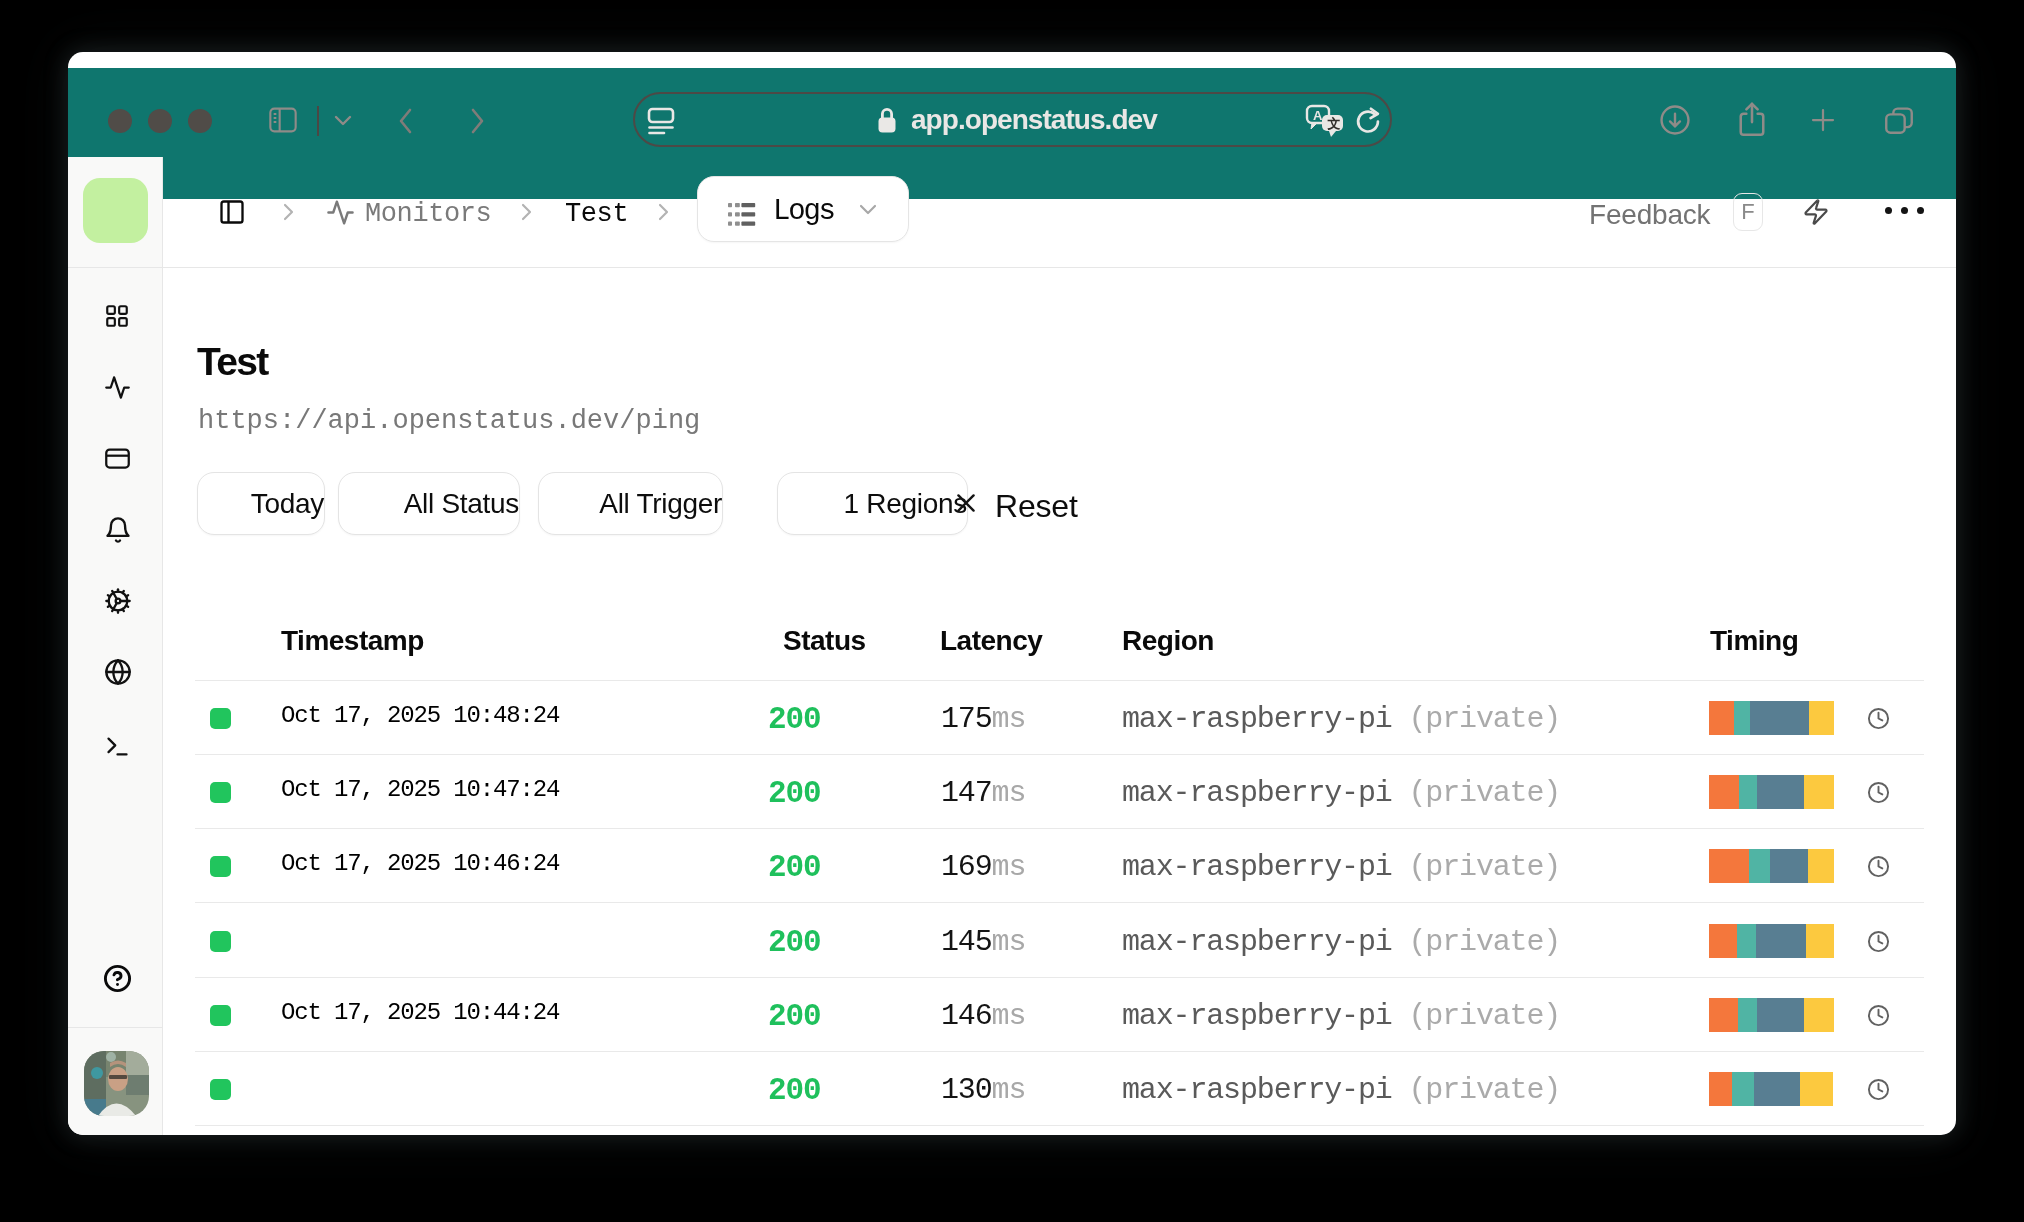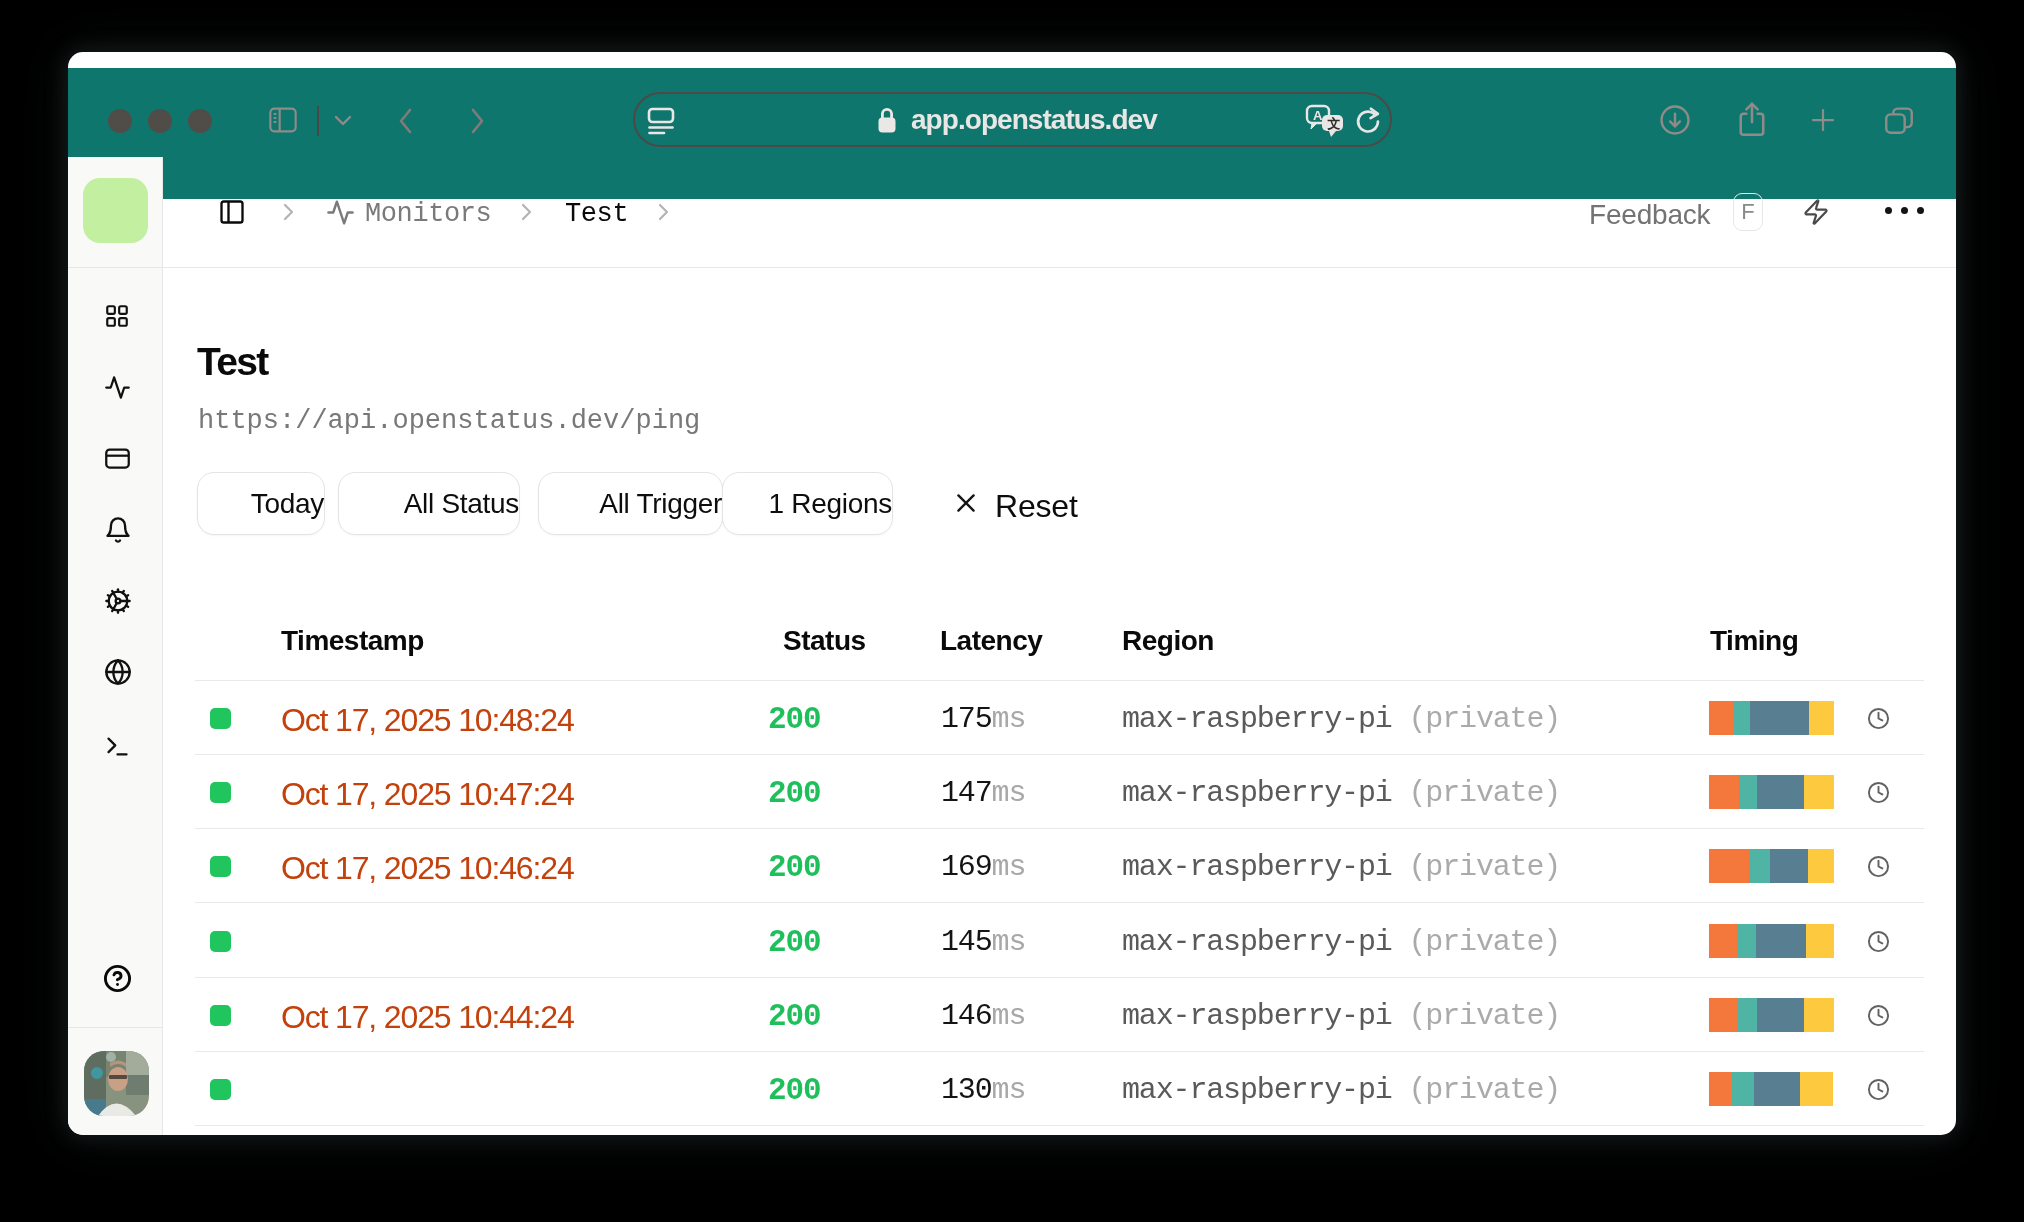--- a/index.html
+++ b/index.html
@@ -41,22 +41,22 @@
     font-size:27px; color:#787878; }
   .fbtn { position:absolute; top:420px; height:63px; border:1px solid #e4e4e4; border-radius:17px;
     background:#fff; font-size:28px; font-weight:500; color:#0d0d0d; text-align:right;
     box-shadow:0 1px 2px rgba(0,0,0,0.04); }
   .fbtn span { display:block; line-height:61px; letter-spacing:-0.3px; }
   
   .th { position:absolute; top:573px; font-size:28px; font-weight:bold; letter-spacing:-0.5px; color:#0a0a0a; }
   .row { position:absolute; left:127px; width:1729px; height:74px; border-bottom:1px solid #e9e9e9; }
   .rowsep0 { position:absolute; left:127px; top:628px; width:1729px; height:1px; background:#e9e9e9; }
   .sq { position:absolute; left:15px; top:27px; width:21px; height:21px; border-radius:5px; background:#21c55d; }
-  .ts { position:absolute; left:86px; top:21px; font-family:Liberation Sans, sans-serif;
-    font-size:32px; letter-spacing:-1.15px; color:#c2410c; }
+  .ts { position:absolute; left:86px; top:21px; font-family:Liberation Mono, monospace;
+    font-size:24px; letter-spacing:-1.15px; color:#000000; }
   .st { position:absolute; left:573px; top:21px; font-family:"Liberation Mono",monospace;
     font-size:31px; letter-spacing:-1.15px; color:#1fc05c;font-weight:bold; }
   .lat { position:absolute; left:746px; top:21px; font-family:"Liberation Mono",monospace;
     font-size:30px; letter-spacing:-1.15px; color:#141414; }
   .lat span { color:#a8a8a8; }
   .reg { position:absolute; left:927px; top:21px; font-family:"Liberation Mono",monospace;
     font-size:30px; letter-spacing:-1.15px; color:#5a5a5a; }
   .reg span { color:#aaaaaa; }
   .bar { position:absolute; left:1514px; top:20px; height:34px; display:flex; }
   .clock { position:absolute; left:1672px; top:26px; }
@@ -217,20 +217,41 @@
     <path d="M22 12h-4l-3 9L9 3l-3 9H2"></path>
   </svg>
   <div class="abs crumb-mono" style="left:297px;top:147px;color:#7a7a7a;">Monitors</div>
   <svg class="abs" style="left:451px;top:150px;" width="15" height="20" viewBox="0 0 15 20" fill="none" stroke="#b3b3b3" stroke-width="2.2" stroke-linecap="round" stroke-linejoin="round">
     <polyline points="4,3 11,10 4,17"></polyline>
   </svg>
   <div class="abs crumb-mono" style="left:497px;top:147px;color:#0a0a0a;">Test</div>
   <svg class="abs" style="left:588px;top:150px;" width="15" height="20" viewBox="0 0 15 20" fill="none" stroke="#b3b3b3" stroke-width="2.2" stroke-linecap="round" stroke-linejoin="round">
     <polyline points="4,3 11,10 4,17"></polyline>
   </svg>
+  <div class="logs-btn">
+    <svg class="abs" style="left:30px;top:26px;" width="28" height="23" viewBox="0 0 28 23">
+      <g fill="#8f8f8f">
+        <rect x="0" y="0" width="4" height="4.2" rx="0.8"></rect>
+          <rect x="7" y="0" width="4.8" height="4.2" rx="0.8"></rect>
+        <rect x="0" y="9.3" width="4" height="4.2" rx="0.8"></rect>
+          <rect x="7" y="9.3" width="4.8" height="4.2" rx="0.8"></rect>
+        <rect x="0" y="18.6" width="4" height="4.2" rx="0.8"></rect>
+          <rect x="7" y="18.6" width="4.8" height="4.2" rx="0.8"></rect>
+      </g>
+      <g fill="#606060">
+        <rect x="13.4" y="0" width="13.8" height="4.2" rx="0.8"></rect>
+        <rect x="13.4" y="9.3" width="13.8" height="4.2" rx="0.8"></rect>
+        <rect x="13.4" y="18.6" width="13.8" height="4.2" rx="0.8"></rect>
+      </g>
+    </svg>
+    <div class="abs" style="left:75px;top:18px;color:#0a0a0a;font-family:'Liberation Mono',monospace;font-size:29px;letter-spacing:-2.2px;">Logs</div>
+    <svg class="abs" style="left:159px;top:24px;" width="22" height="18" viewBox="0 0 22 18" fill="none" stroke="#a8a8a8" stroke-width="2.2" stroke-linecap="round" stroke-linejoin="round">
+      <polyline points="4,5 11,12 18,5"></polyline>
+    </svg>
+  </div>
   <div class="abs" style="left:1521px;top:147px;font-size:28px;color:#737373;letter-spacing:-0.2px;">Feedback</div>
   <div class="fbadge">F</div>
   <svg class="abs" style="left:1734px;top:146px;" width="28" height="28" viewBox="0 0 24 24" fill="none" stroke="#4a4a4a" stroke-width="1.9" stroke-linejoin="round">
     <path d="M4 14a1 1 0 0 1-.78-1.63l9.9-10.2a.5.5 0 0 1 .86.46l-1.92 6.02A1 1 0 0 0 13 10h7a1 1 0 0 1 .78 1.63l-9.9 10.2a.5.5 0 0 1-.86-.46l1.92-6.02A1 1 0 0 0 11 14z"></path>
   </svg>
   <div class="abs" style="left:1817px;top:138px;display:flex;gap:9px;">
     <div style="width:7px;height:7px;border-radius:50%;background:#141414;margin-top:17px;"></div>
     <div style="width:7px;height:7px;border-radius:50%;background:#141414;margin-top:17px;"></div>
     <div style="width:7px;height:7px;border-radius:50%;background:#141414;margin-top:17px;"></div>
   </div>
@@ -240,21 +261,21 @@
 
   <div class="fbtn" style="left:129px;width:128px;">
       <span>Today</span>
     </div>
   <div class="fbtn" style="left:270px;width:182px;">
       <span>All Status</span>
     </div>
   <div class="fbtn" style="left:470px;width:185px;">
       <span>All Trigger</span>
     </div>
-  <div class="fbtn" style="left:654px;width:171px;">
+  <div class="fbtn" style="left:709px;width:191px;">
       <span>1 Regions</span>
     </div>
   <svg class="abs" style="left:885px;top:438px;" width="26" height="26" viewBox="0 0 24 24" fill="none" stroke="#141414" stroke-width="2.2" stroke-linecap="round">
     <path d="M5 5 L19 19 M19 5 L5 19"></path>
   </svg>
   <div class="abs" style="left:927px;top:436px;font-size:32px;color:#0d0d0d;letter-spacing:-0.2px;">Reset</div>
 
   <div class="th" style="left:213px;">Timestamp</div>
   <div class="th" style="left:715px;">Status</div>
   <div class="th" style="left:872px;">Latency</div>

